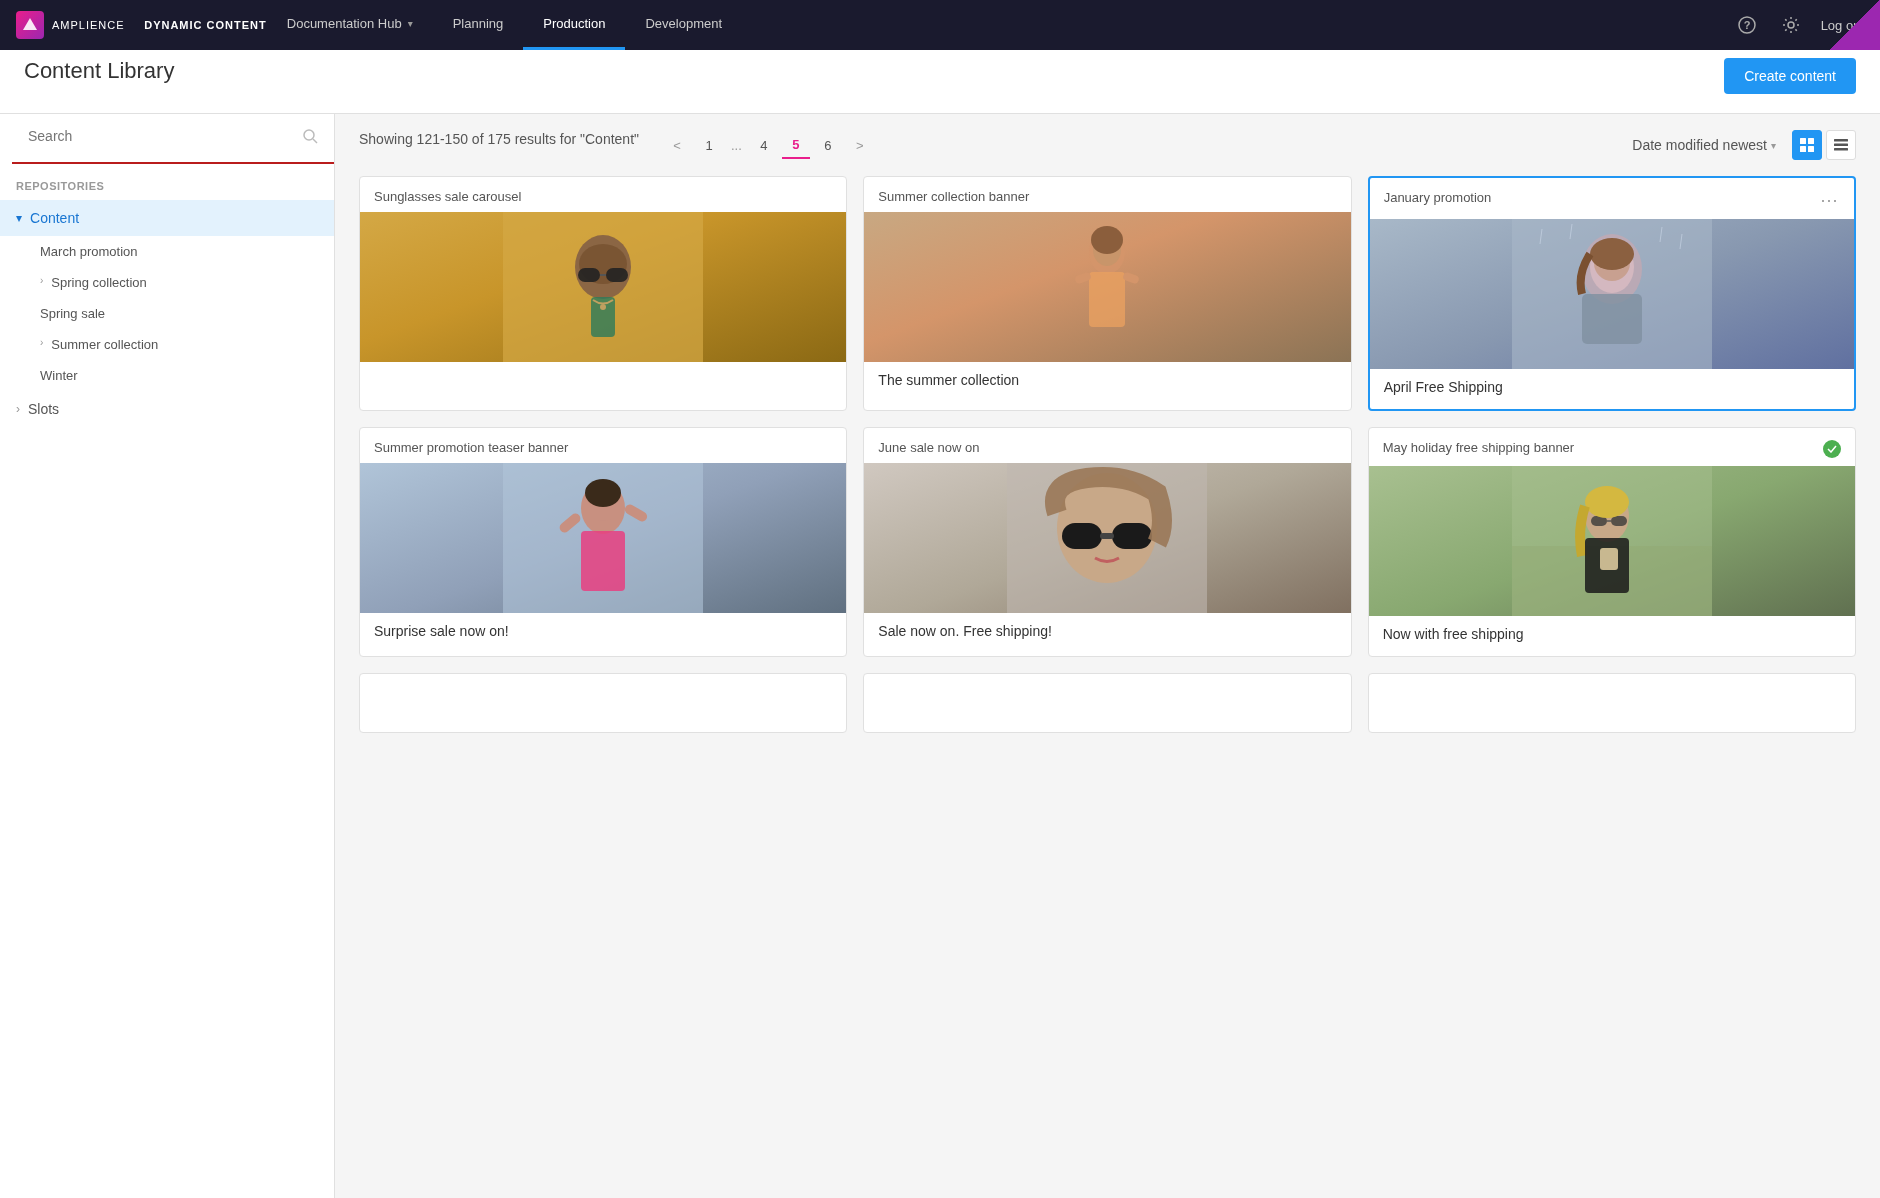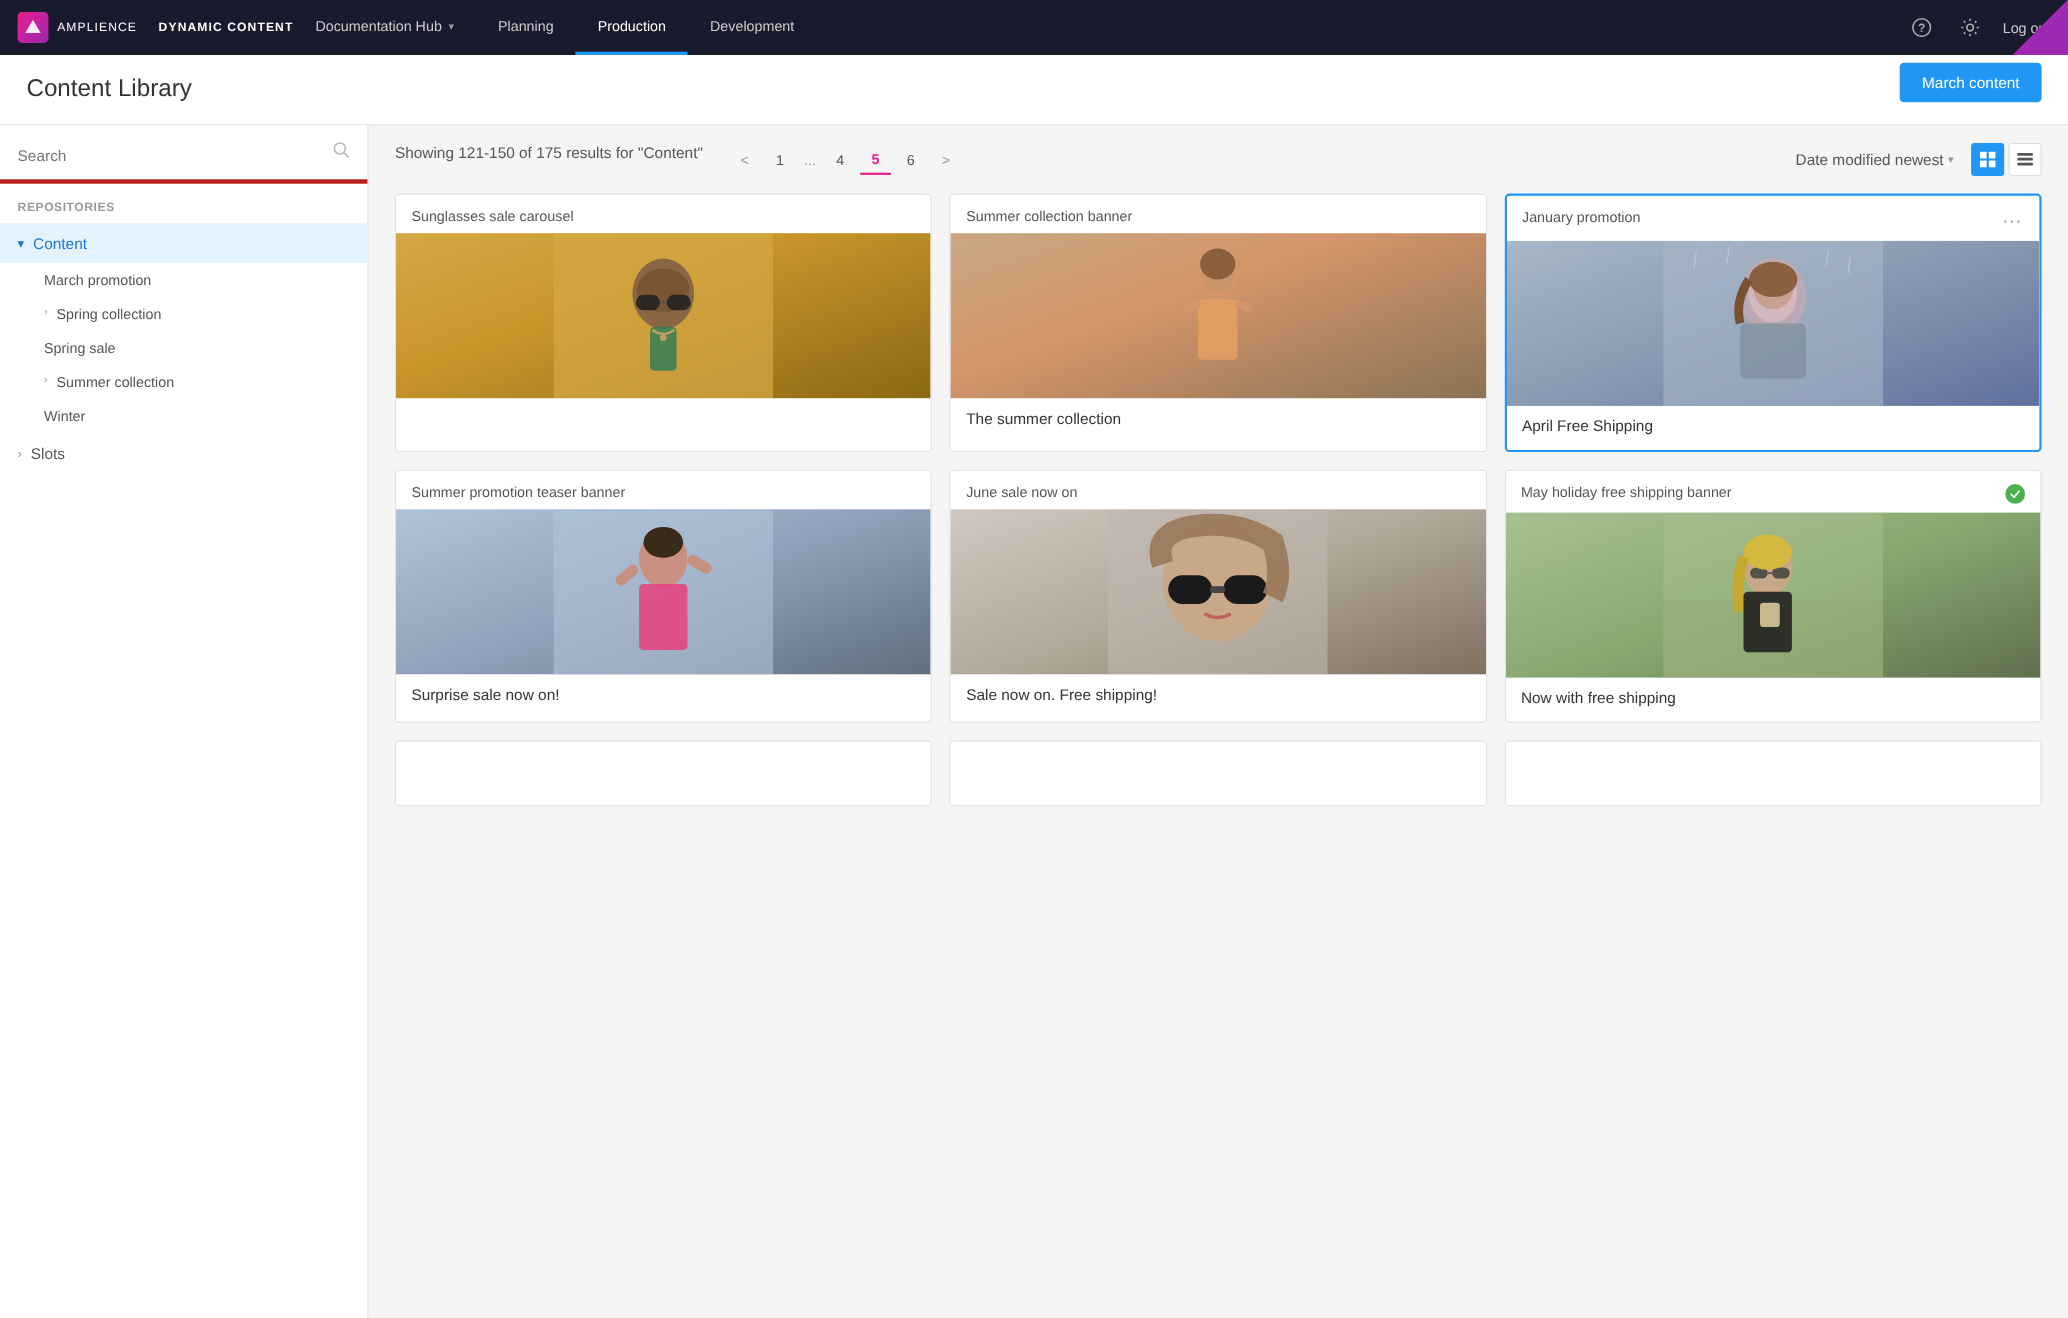--- a/index.html
+++ b/index.html
@@ -82,23 +82,23 @@
       right: 0;
       top: 0;
       width: 50px;
       height: 50px;
       background: linear-gradient(135deg, transparent 50%, #9c27b0 50%);
     }
 
     
     .page-header {
       background: white;
-      padding: 20px 24px;
-      display: flex;
-      align-items: flex-end;
+      padding: 8px 24px;
+      display: flex;
+      align-items: flex-start;
       justify-content: space-between;
       border-bottom: 1px solid #e0e0e0;
       height: 64px;
     }
     .page-title {
       font-size: 22px;
       font-weight: 400;
       color: #333;
     }
     .create-btn {
@@ -122,24 +122,25 @@
     .sidebar {
       width: 335px;
       background: white;
       border-right: 1px solid #e0e0e0;
       display: flex;
       flex-direction: column;
       flex-shrink: 0;
     }
     .search-box {
       padding: 14px 16px;
-      border-bottom: 4px solid #b91c1c;
-      display: flex;
-      align-items: flex-end;
+      border-bottom: 2px solid #b91c1c;
+      display: flex;
+      align-items: flex-start;
       gap: 8px;
+      margin-left: 12px;
     }
     .search-input {
       border: none;
       outline: none;
       font-size: 14px;
       color: #666;
       flex: 1;
     }
     .search-icon { color: #bbb; font-size: 16px; }
 
@@ -338,21 +339,21 @@
       </svg>
     </div>
     <span class="logout-btn">Log out</span>
   </div>
 
   <div class="corner-accent"></div>
 </nav>
 
 <header class="page-header">
   <h1 class="page-title">Content Library</h1>
-  <button class="create-btn">March content</button>
+  <button class="create-btn">Create content</button>
 </header>
 
 <div class="main-layout">
 
   <aside class="sidebar">
     <div class="search-box">
       <input class="search-input" type="text" placeholder="Search" style="">
       <span class="search-icon">
         <svg width="16" height="16" viewBox="0 0 16 16" fill="none">
           <circle cx="7" cy="7" r="5" stroke="#bbb" stroke-width="1.5"></circle>

